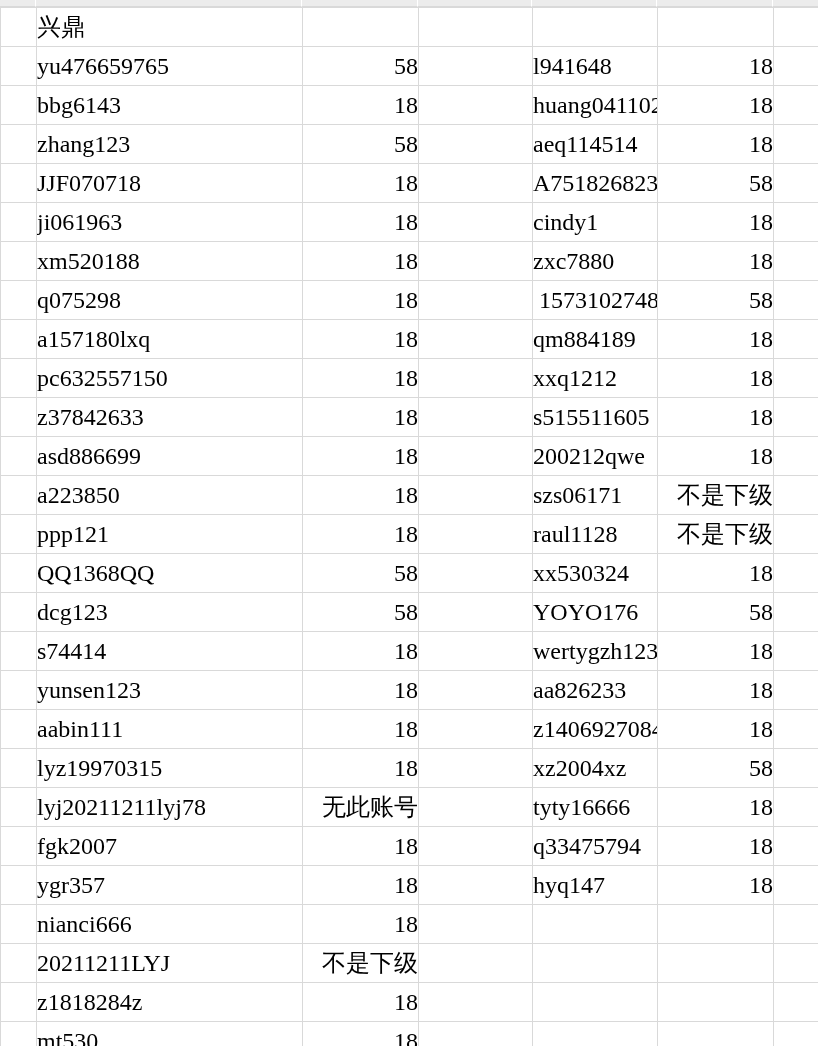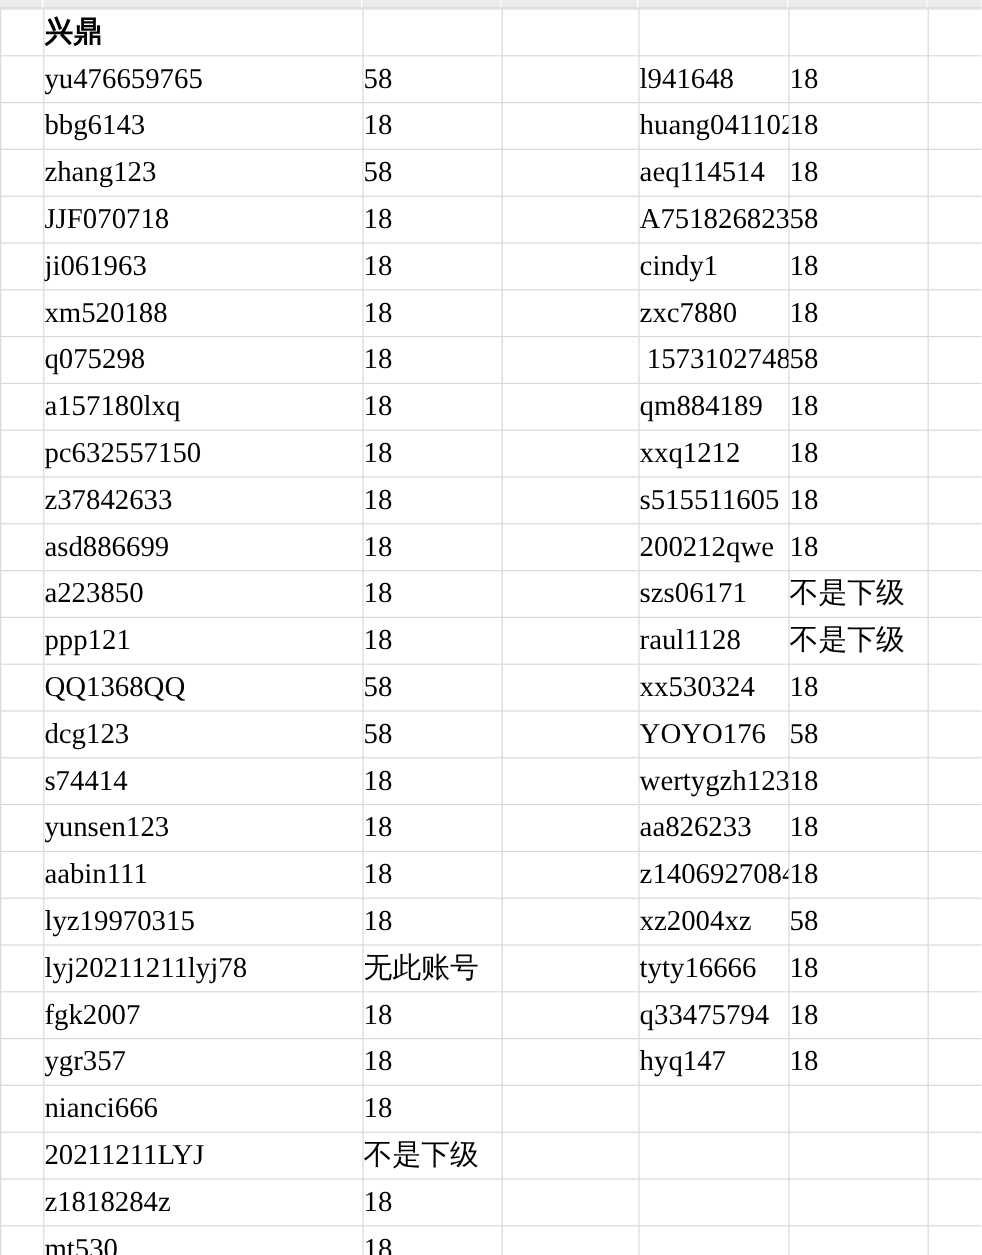--- a/index.html
+++ b/index.html
@@ -36,23 +36,23 @@
   table.grid td {
     border: 1px solid #d9d9d9;
     height: 38px;
     padding: 0;
     font-size: 24px;
     line-height: 38px;
     vertical-align: middle;
     overflow: hidden;
     white-space: pre;
   }
-  tr.title-row td { height: 39px; font-weight: bold; }
+  tr.title-row td { height: 39px; }
   td.name { text-align: left; padding-left: 4px; }
-  td.val  { padding-right: 5px; }
+  td.val  { text-align: right; padding-right: 5px; }
   td.title { text-align: left; padding-left: 4px; font-size: 25px; }
 </style>
 </head>
 <body>
 
 <div class="sheet">
 
   <div class="band">
     <div class="bcell" style="width:36px"></div>
     <div class="bcell" style="width:266px"></div>

